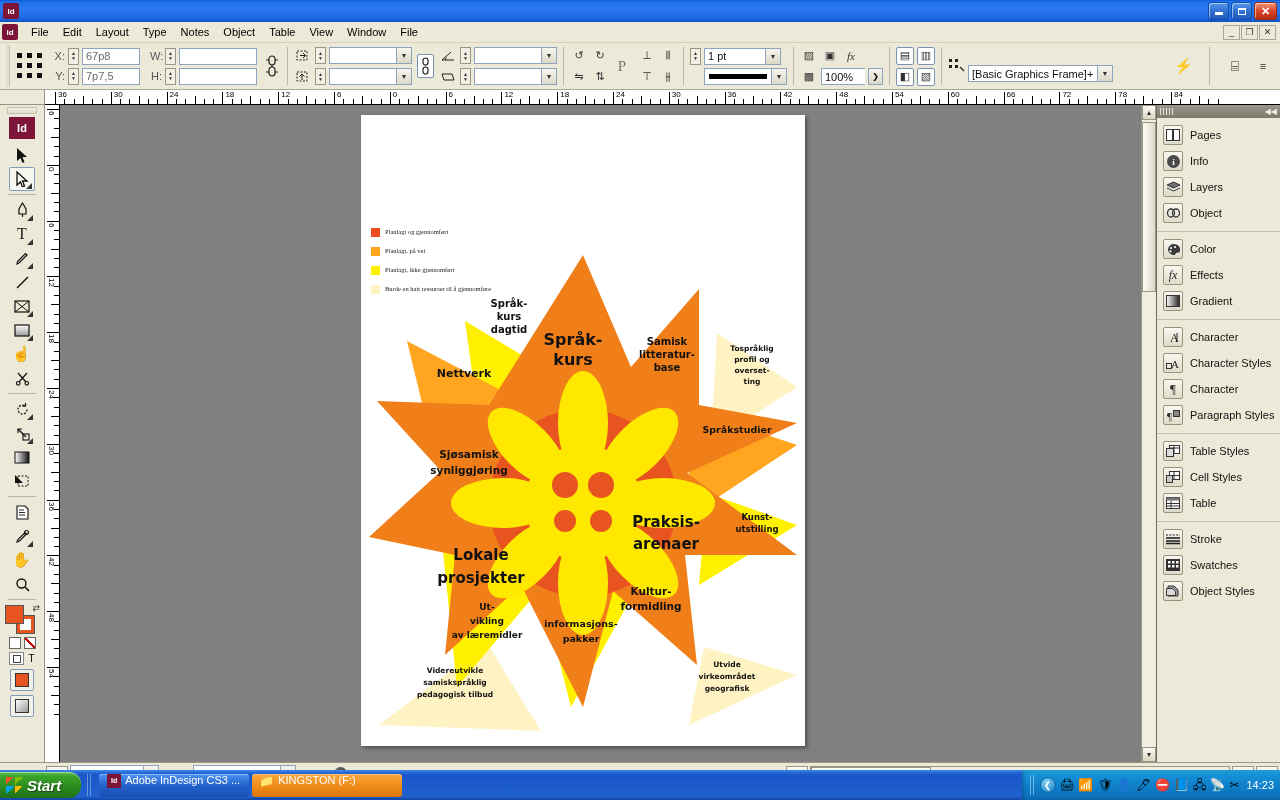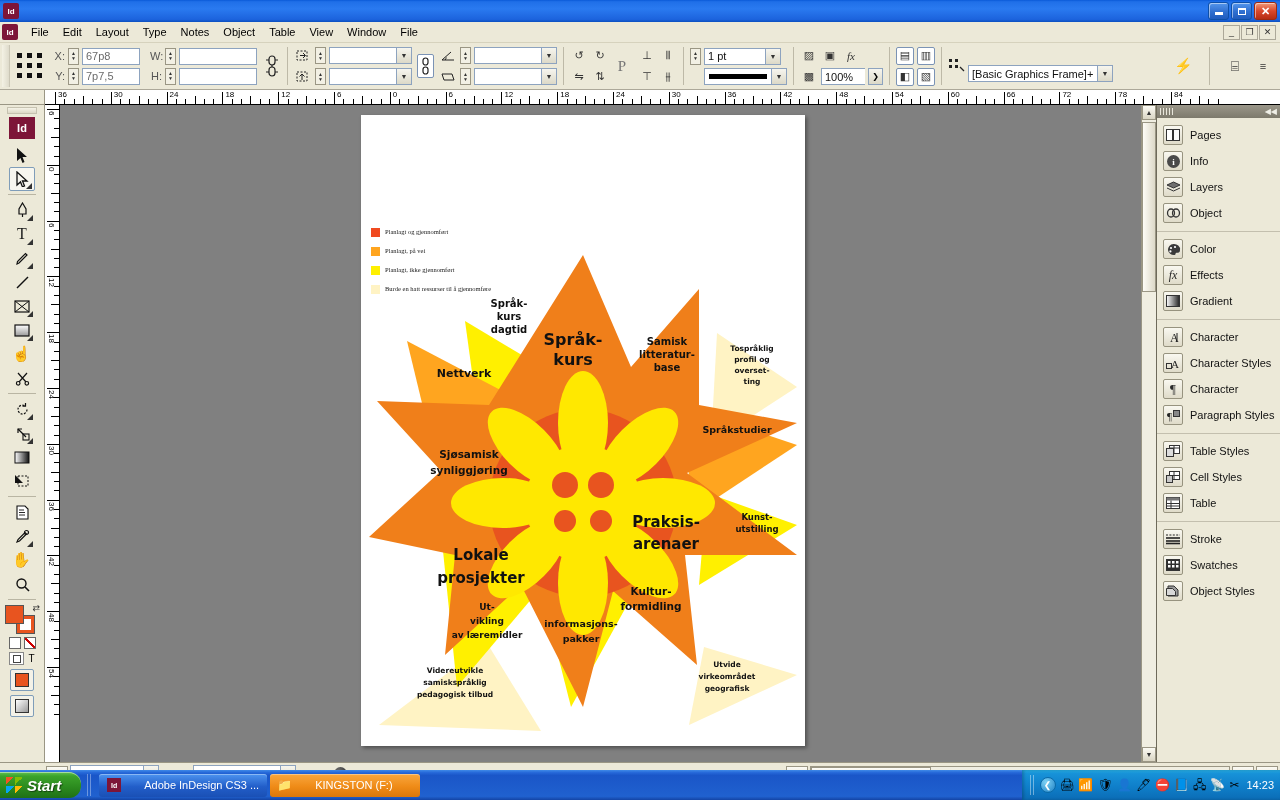--- a/index.html
+++ b/index.html
@@ -317,21 +317,21 @@
       linear-gradient(135deg,#05a6f0 0 50%, transparent 50%) no-repeat 0 9px/8px 8px,
       linear-gradient(135deg,#ffba08 0 50%, transparent 50%) no-repeat 9px 9px/8px 8px;
   }
   .startbtn .txt { color:#fff; font-size:15px; font-weight:bold; font-style:italic;
                    text-shadow:1px 1px 1px rgba(0,0,0,.5); }
   .tb-sep { width:6px;height:22px;
             background: repeating-linear-gradient(90deg, rgba(255,255,255,.35) 0 1px, transparent 1px 3px);
             margin-right:6px;}
   .taskitem {
     height: 23px; min-width: 150px; margin-right: 3px; padding: 0 8px;
-    display:flex; align-items:center; gap:23px;
+    display:flex; align-items:flex-start; gap:4px;
     border-radius: 3px; cursor:pointer;
     background: linear-gradient(180deg,#4d94f0,#225ec9 55%,#1a50b5);
     box-shadow: inset 0 1px 0 rgba(255,255,255,.35);
     color:#fff; font-size:11px;
   }
   .taskitem.active-orange {
     background: linear-gradient(180deg,#f9a73e,#ef8b17 55%,#d9770b);
   }
   .taskitem .ti-ico { width:14px;height:14px; background:#7d1538; color:#fff;
                       font-size:7px;font-weight:bold;display:flex;align-items:center;justify-content:center;}

